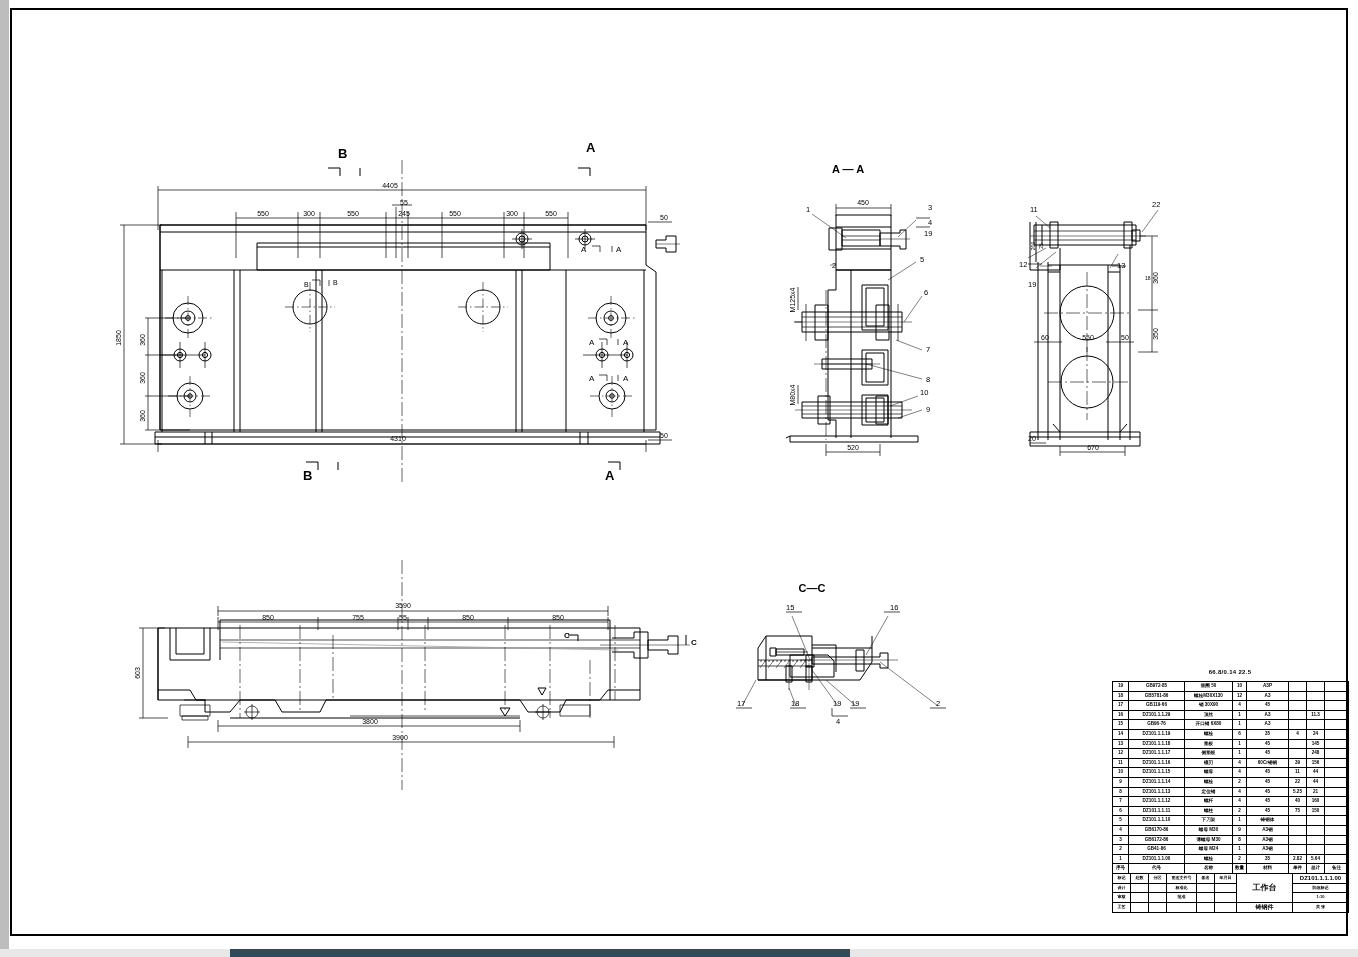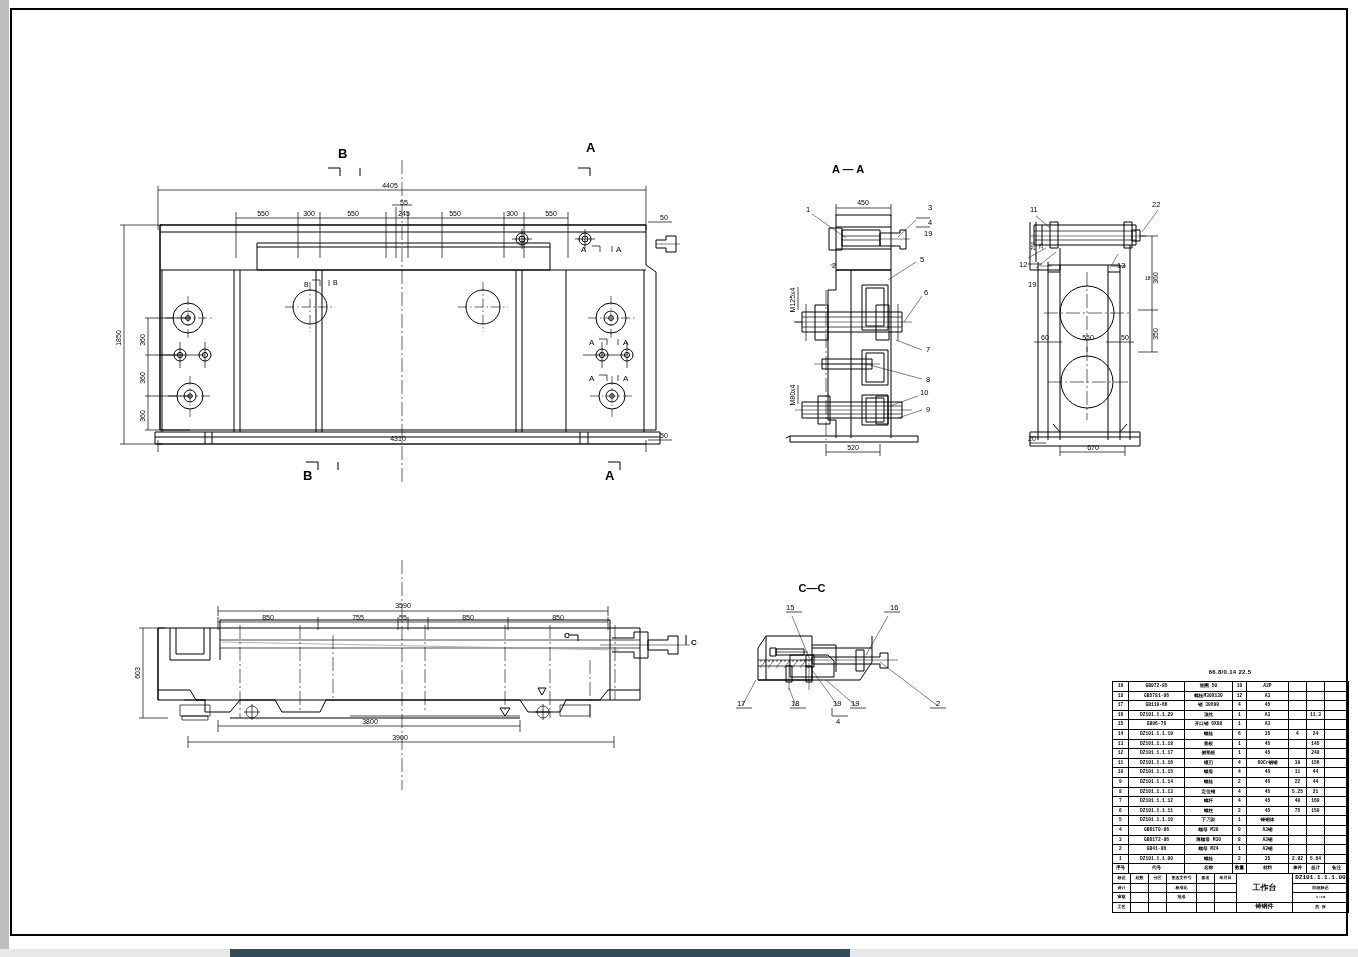--- a/index.html
+++ b/index.html
@@ -16,21 +16,21 @@
   .cap{font-size:11px;font-weight:bold;}
   .thin{stroke:#000;stroke-width:0.7;fill:none;}
   .med{stroke:#000;stroke-width:1;fill:none;}
   .hair{stroke:#000;stroke-width:0.5;fill:none;}
   .ctr{stroke:#000;stroke-width:0.6;fill:none;stroke-dasharray:14 3 2 3;}
   .ctr2{stroke:#000;stroke-width:0.6;fill:none;stroke-dasharray:9 3 1.5 3;}
   .gray{stroke:#9aa0a6;stroke-width:0.8;fill:none;}
   
   #tb{position:absolute;left:1112px;top:681px;width:236px;height:244px;}
   table.blk{border-collapse:collapse;table-layout:fixed;font-size:4.6px;
-            font-family:Liberation Mono, monospace;color:#000;width:236px;}
+            font-family:Liberation Sans, sans-serif;color:#000;width:236px;}
   table.blk td{border:0.6px solid #000;height:8.6px;line-height:8.6px;
                text-align:center;overflow:hidden;white-space:nowrap;padding:0;font-weight:bold;}
   .hdrnote{position:absolute;left:1112px;top:669px;width:236px;text-align:center;
            font-size:6px;font-weight:bold;letter-spacing:0.3px;}
   .tbl2 td{height:10px;line-height:10px;}
   .big{font-size:8px;}
   .mid{font-size:6px;}
   .sm{font-size:4px;}
   .scroll-h{position:absolute;left:0;bottom:0;width:1358px;height:8px;background:#e8e8e8;}
   .scroll-thumb{position:absolute;left:230px;bottom:0;width:620px;height:8px;background:#2f4a5a;}

